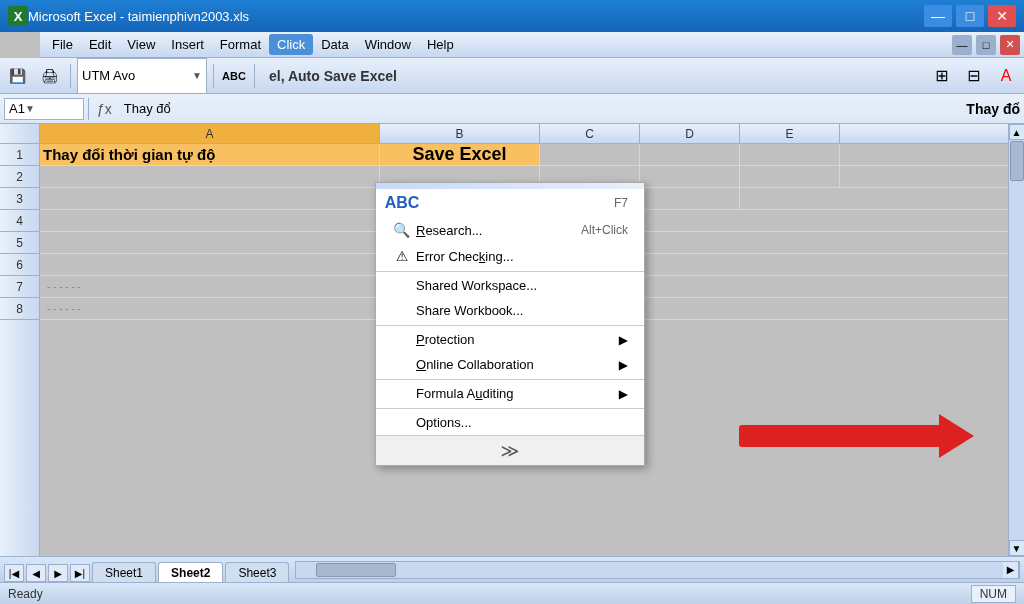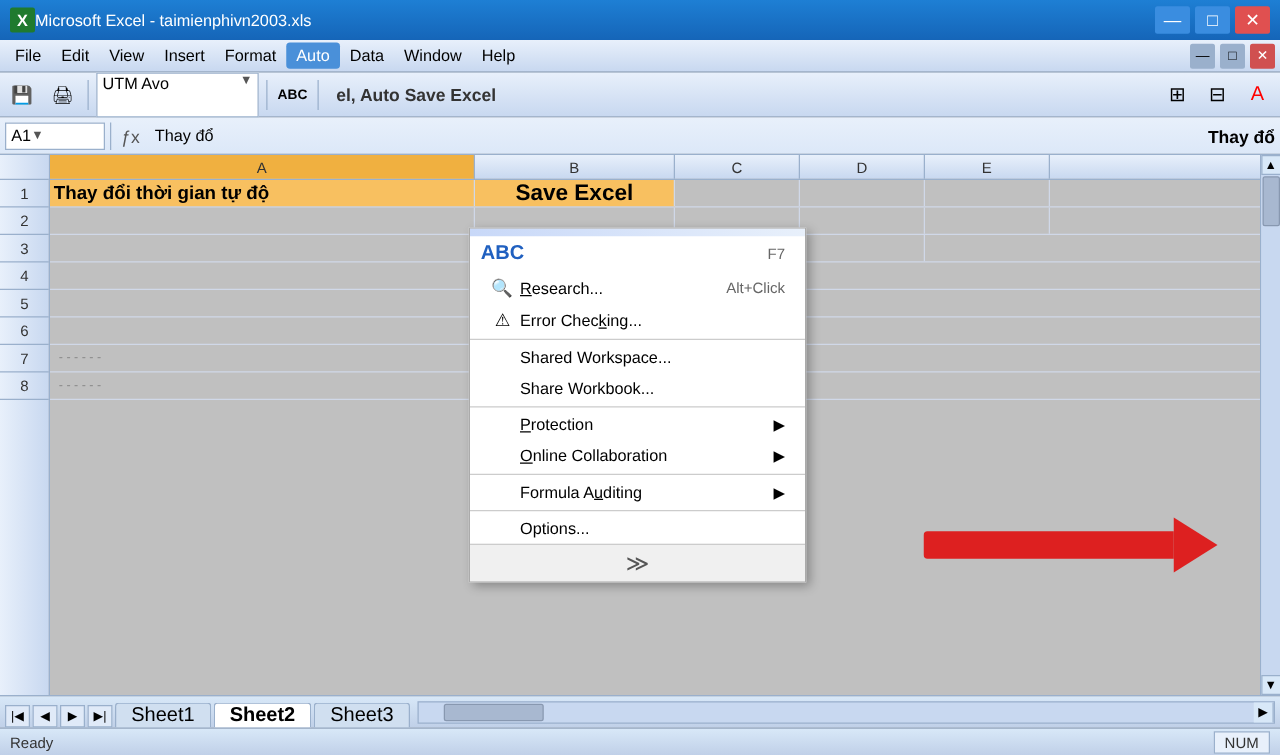--- a/index.html
+++ b/index.html
@@ -47,20 +47,21 @@
 
     
     .menu-bar {
       background: linear-gradient(to bottom, #e8f0fb, #c8d8f0);
       height: 26px;
       display: flex;
       align-items: center;
       padding: 0 4px;
       border-bottom: 1px solid #9ab0cc;
       position: relative;
+      margin-left: 40px;
     }
     .menu-item {
       padding: 3px 8px;
       cursor: pointer;
       font-size: 13px;
       color: #000;
       border-radius: 3px;
       position: relative;
     }
     .menu-item.active {
@@ -104,21 +105,21 @@
     .toolbar-sep {
       width: 1px; height: 24px;
       background: #9ab0cc;
       margin: 0 2px;
     }
     .font-box {
       width: 130px; height: 36px;
       border: 1px solid #9ab0cc;
       background: white;
       padding: 0 4px;
-      display: flex; align-items: flex-start;
+      display: flex; align-items: center;
       position: relative;
     }
     .font-box-text { flex: 1; font-size: 13px; }
     .font-box-arrow {
       font-size: 10px; color: #555;
     }
 
     
     .formula-bar {
       background: linear-gradient(to bottom, #e8f0fb, #dce8f8);
@@ -248,21 +249,21 @@
       font-size: 10px;
       cursor: pointer;
     }
     .sheet-tab {
       height: 20px;
       padding: 0 12px;
       background: #d0dff0;
       border: 1px solid #9ab0cc;
       border-bottom: none;
       display: flex; align-items: center;
-      font-size: 16px;
+      font-size: 12px;
       cursor: pointer;
       border-radius: 3px 3px 0 0;
       margin-top: 30px;
     }
     .sheet-tab.active {
       background: white;
       font-weight: bold;
     }
     .h-scrollbar {
       flex: 1;
@@ -429,21 +430,21 @@
 </div>
 
 <div class="main-area">
 
   <div class="menu-bar">
     <div class="menu-item">File</div>
     <div class="menu-item">Edit</div>
     <div class="menu-item">View</div>
     <div class="menu-item">Insert</div>
     <div class="menu-item">Format</div>
-    <div class="menu-item active">Auto</div>
+    <div class="menu-item active">Click</div>
     <div class="menu-item">Data</div>
     <div class="menu-item">Window</div>
     <div class="menu-item">Help</div>
     <div class="menu-bar-right">
       <div class="menu-bar-right-btn">—</div>
       <div class="menu-bar-right-btn">□</div>
       <div class="menu-bar-right-btn" style="background:#d05050;color:white;">✕</div>
     </div>
   </div>
 

